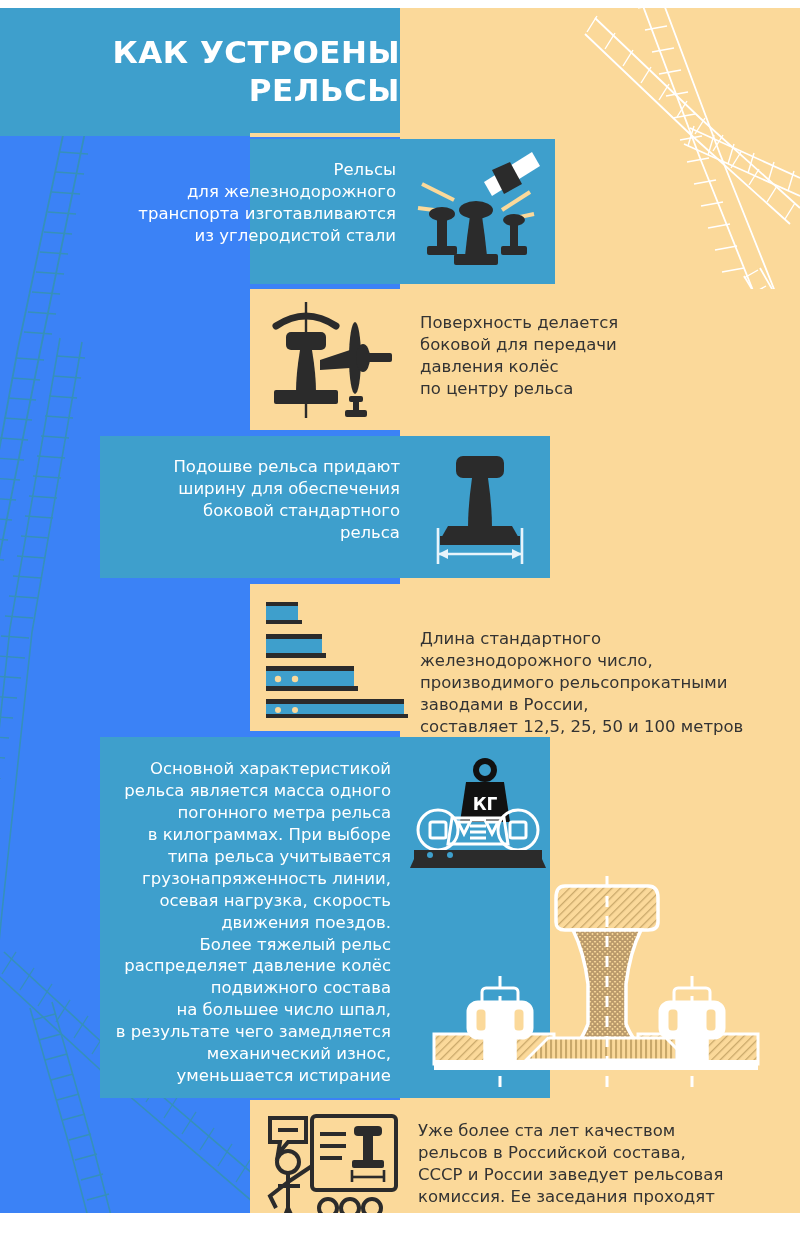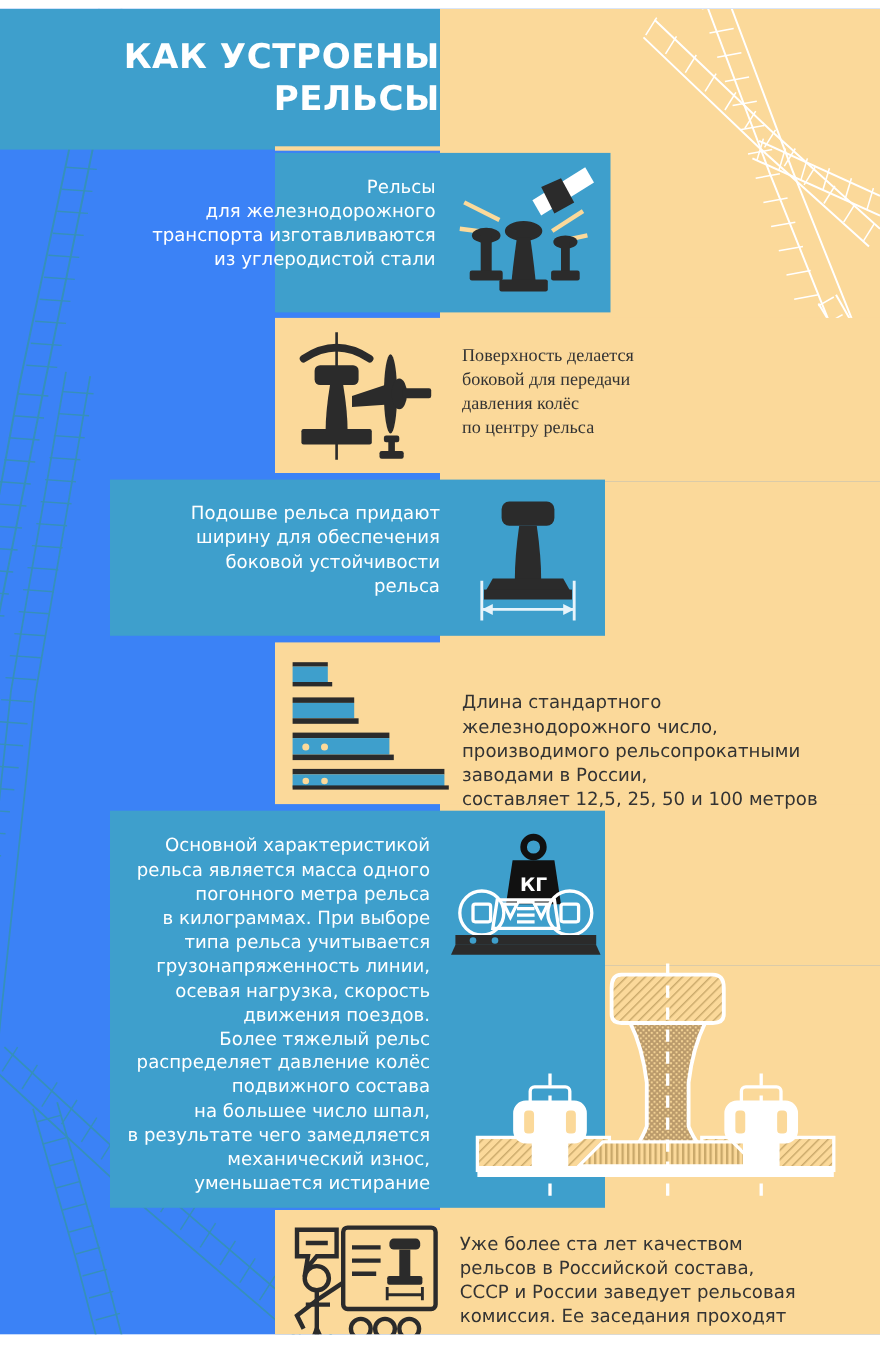--- a/index.html
+++ b/index.html
@@ -65,21 +65,21 @@
   .art { position: absolute; }
 
   
   #block1 { left: 250px; top: 131px; width: 305px; height: 145px; }
   #block1-text { left: 96px; top: 151px; width: 300px; }
   #block1-art { left: 410px; top: 140px; width: 130px; height: 125px; }
 
   
   #block2 { left: 250px; top: 281px; width: 550px; height: 141px; }
   #block2-art { left: 262px; top: 288px; width: 140px; height: 128px; }
-  #block2-text { left: 420px; top: 304px; width: 340px; font-family: Liberation Serif, serif; }
+  #block2-text { left: 420px; top: 304px; width: 340px; }
 
   
   #block3 { left: 100px; top: 428px; width: 450px; height: 142px; }
   #block3-text { left: 110px; top: 448px; width: 290px; }
   #block3-art { left: 420px; top: 440px; width: 120px; height: 120px; }
 
   
   #block4 { left: 250px; top: 576px; width: 550px; height: 147px; }
   #block4-art { left: 262px; top: 588px; width: 150px; height: 122px; }
   #block4-text { left: 420px; top: 620px; width: 360px; }
@@ -403,21 +403,21 @@
       <div>Поверхность делается</div>
       <div>боковой для передачи</div>
       <div>давления колёс</div>
       <div>по центру рельса</div>
     </div>
 
   <div class="block blue" id="block3"></div>
   <div class="txt white" id="block3-text">
       <div>Подошве рельса придают</div>
       <div>ширину для обеспечения</div>
-      <div>боковой устойчивости</div>
+      <div>боковой стандартного</div>
       <div>рельса</div>
     </div>
   <svg class="art" id="block3-art" viewBox="0 0 120 120">
     <g fill="#2b2b2b">
       <rect x="36" y="8" width="48" height="22" rx="7"></rect>
       <path d="M 52 30 Q 48 58 48 80 L 72 80 Q 72 58 68 30 Z"></path>
       <path d="M 20 92 L 100 92 L 92 78 L 28 78 Z"></path>
       <rect x="20" y="88" width="80" height="9"></rect>
     </g>
 

